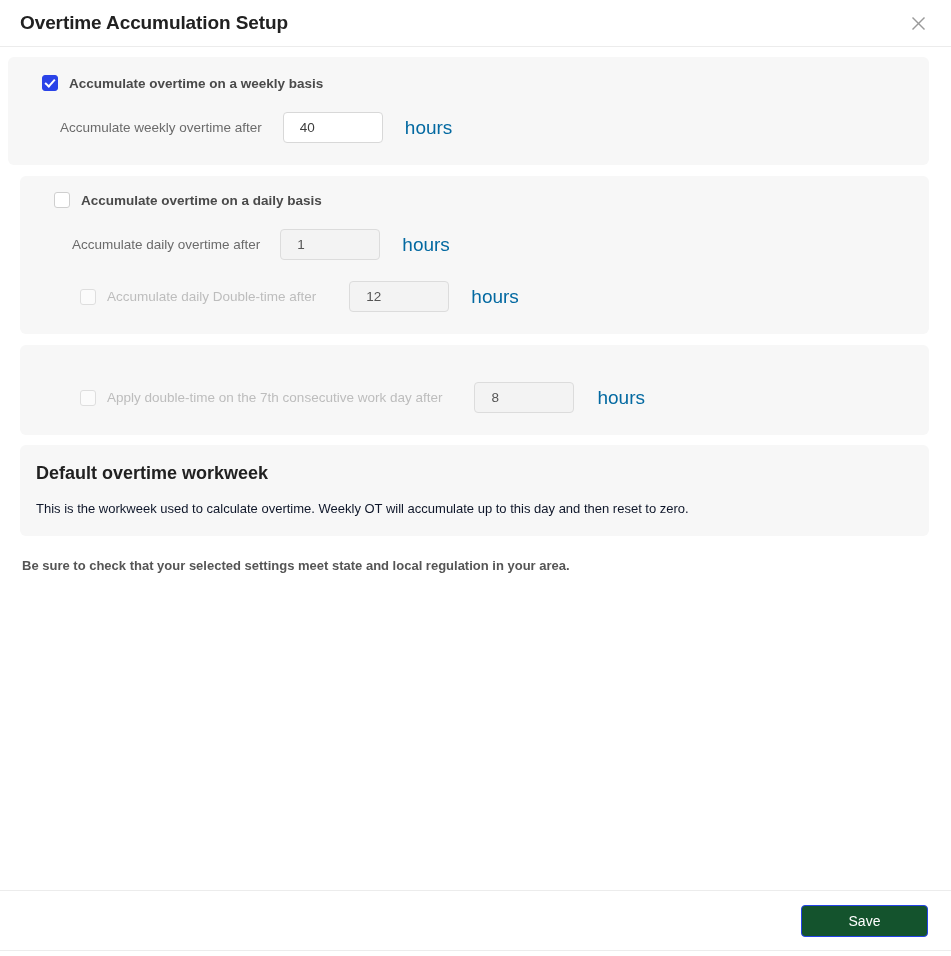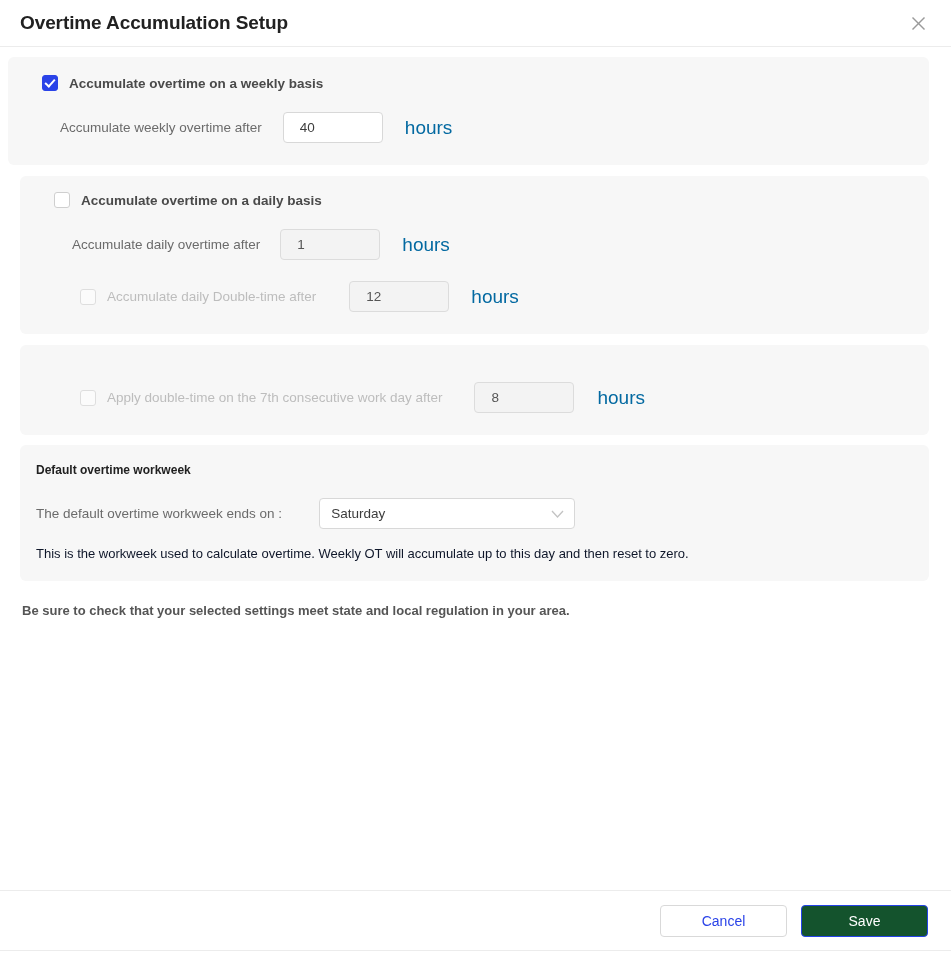--- a/index.html
+++ b/index.html
@@ -165,21 +165,21 @@
 
   
   .seventh-head { padding-left: 34px; }
   .seventh-row  { padding-left: 60px; margin-top: 21px; }
   .seventh-row .cb-label { font-weight: normal; font-size: 13.5px; }
   .seventh-row .num-input { width: 100px; margin-left: 32px; }
   .seventh-row .unit { margin-left: 23px; }
 
   
   .ww-title {
-    font-size: 12px;
+    font-size: 18px;
     font-weight: bold;
     color: #212121;
     padding-left: 16px;
   }
   .ww-row {
     padding-left: 16px;
     margin-top: 21px;
   }
   .ww-note {
     padding-left: 16px;
@@ -310,33 +310,21 @@
     <div class="row seventh-row">
       <div class="cb unchecked disabled"></div>
       <div class="cb-label disabled">Apply double-time on the 7th consecutive work day after</div>
       <input class="num-input soft" type="text" value="8" style="">
       <div class="unit">hours</div>
     </div>
   </div>
 
   <div class="panel panel-workweek">
     <div class="ww-title">Default overtime workweek</div>
-    <div class="row ww-row">
-      <div class="field-label">The default overtime workweek ends on :</div>
-      <div class="select-box">
-        <div class="select-value">Saturday</div>
-        <span class="select-chevron">
-          <svg width="13" height="9" viewBox="0 0 13 9" aria-hidden="true">
-            <polyline points="1,1.5 6.5,7.5 12,1.5" fill="none" stroke="#c3c3c3" stroke-width="1.3"></polyline>
-          </svg>
-        </span>
-      </div>
-    </div>
     <div class="ww-note">This is the workweek used to calculate overtime. Weekly OT will accumulate up to this day and then reset to zero.</div>
   </div>
 
   <div class="warn-note">Be sure to check that your selected settings meet state and local regulation in your area.</div>
 </div>
 
 <div class="modal-footer">
-  <div class="btn btn-cancel">Cancel</div>
   <div class="btn btn-save">Save</div>
 </div>
 
 </body></html>

